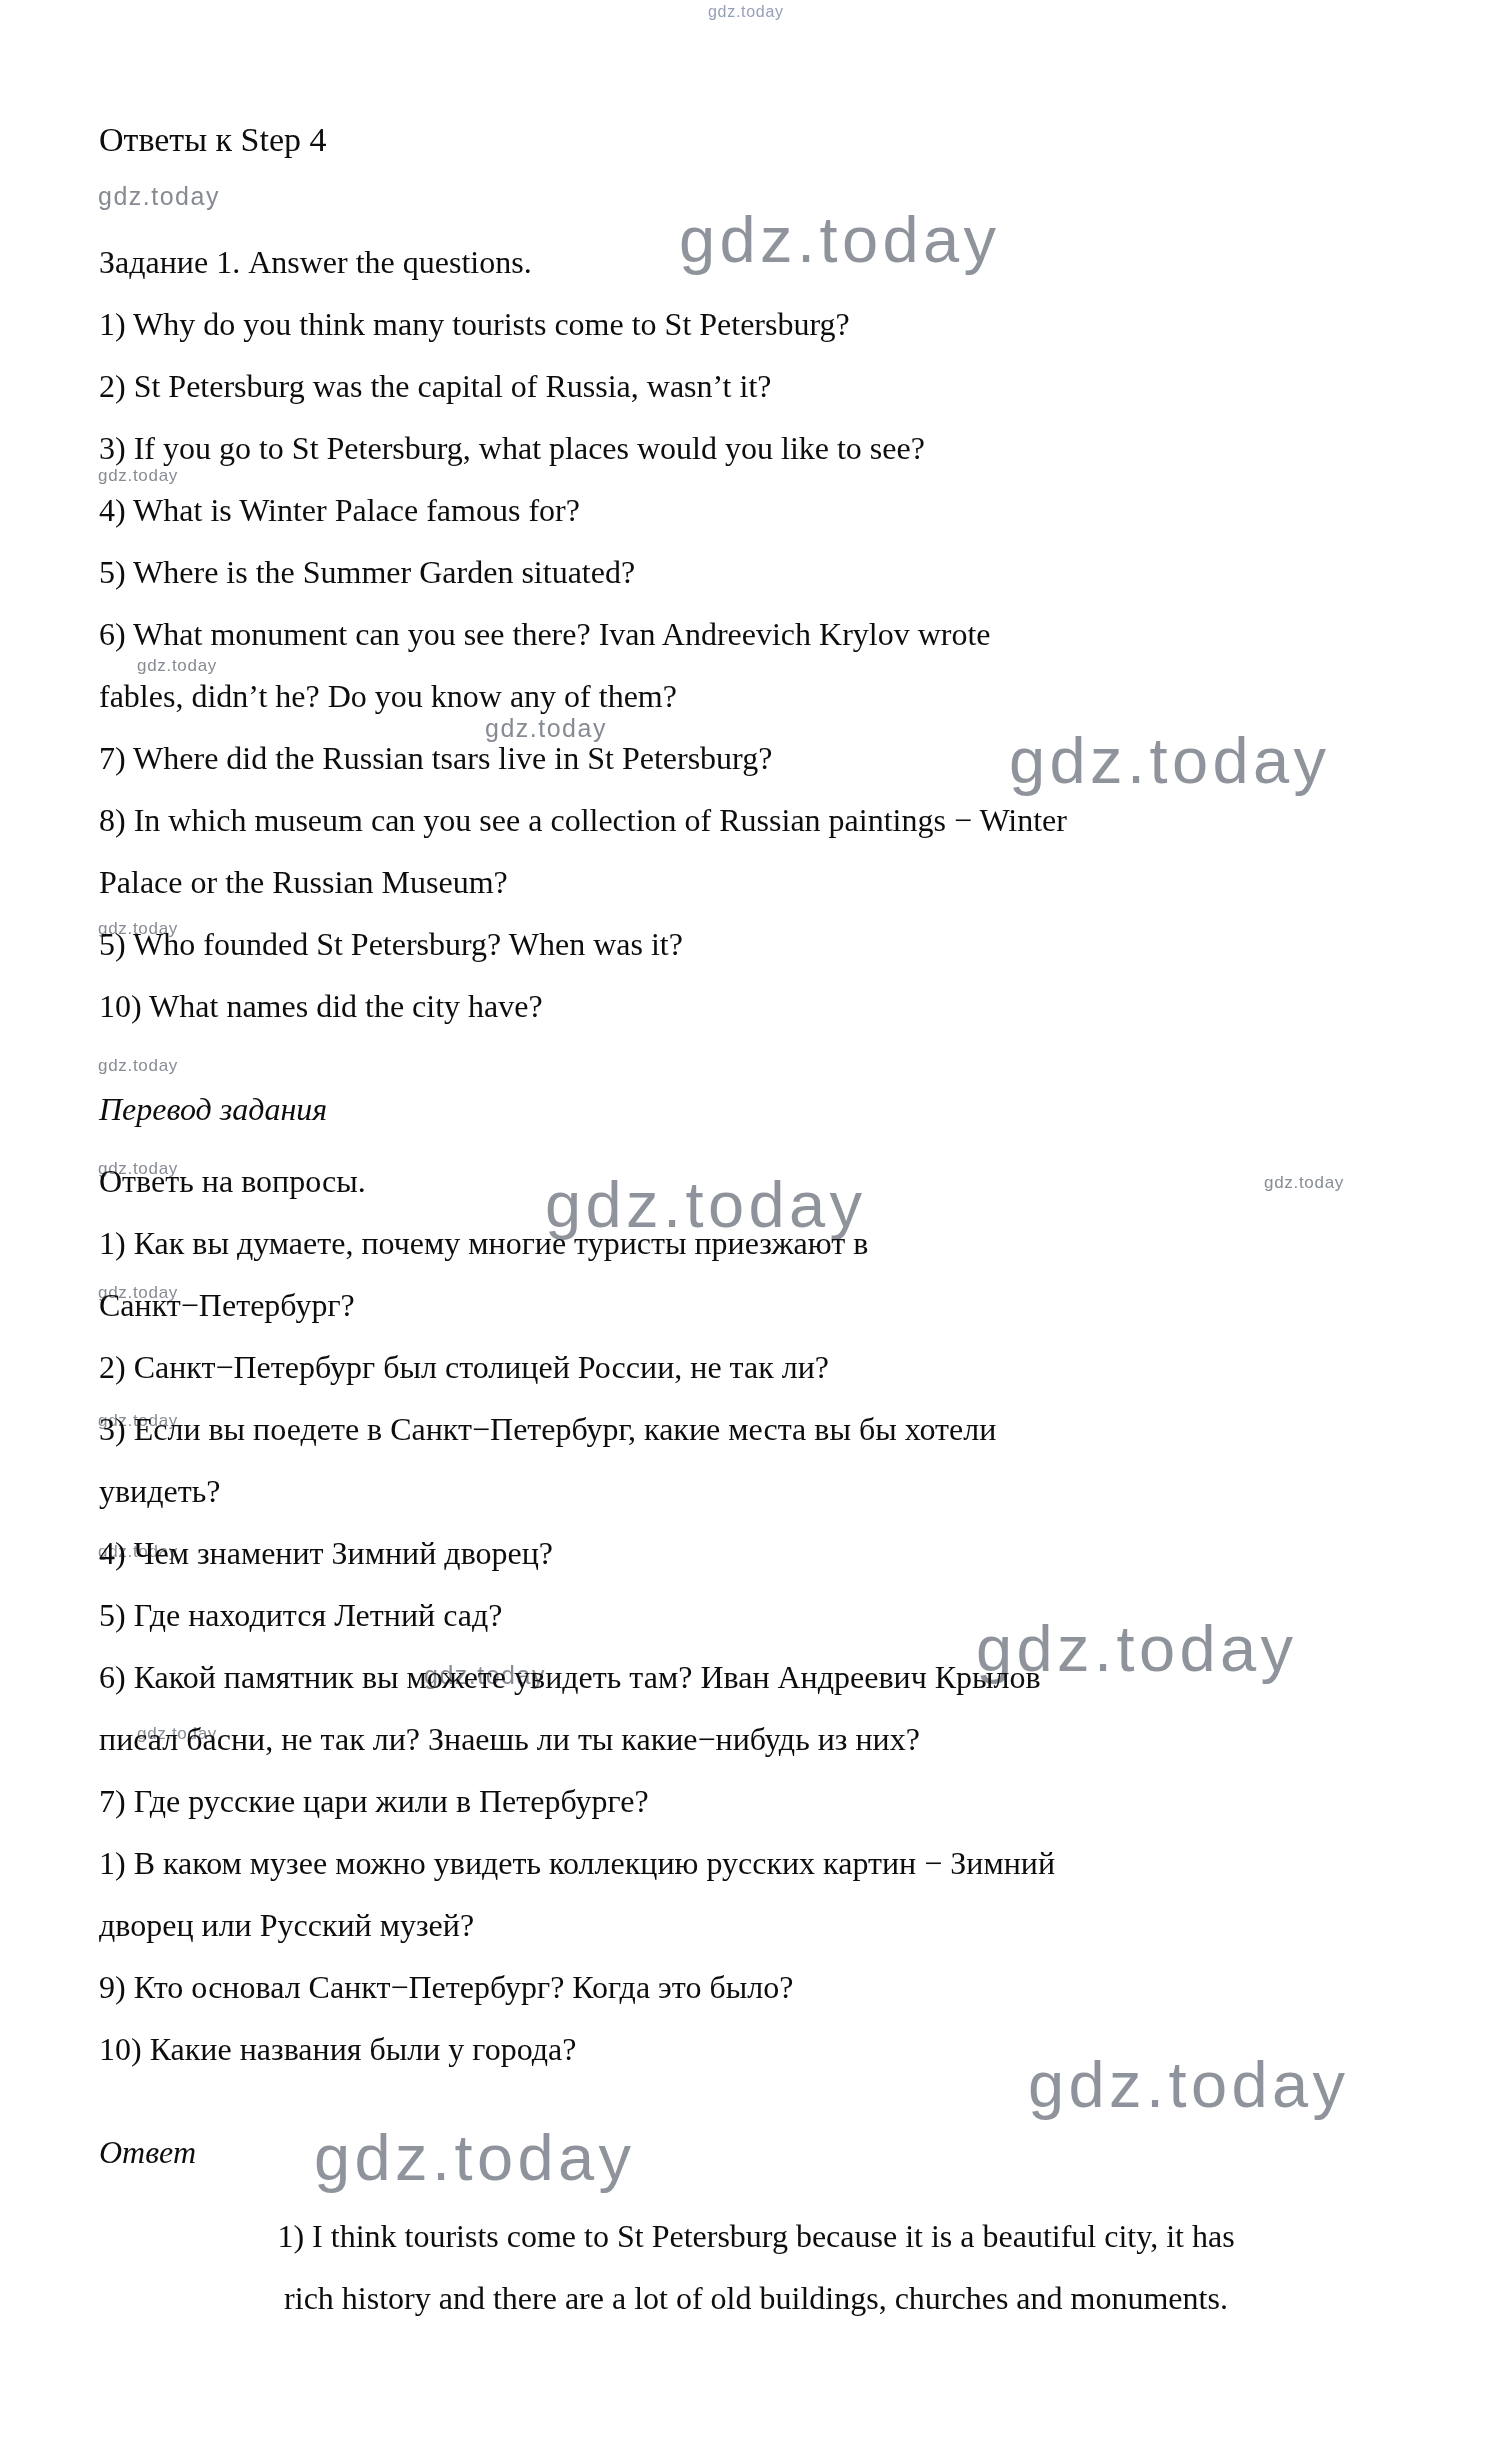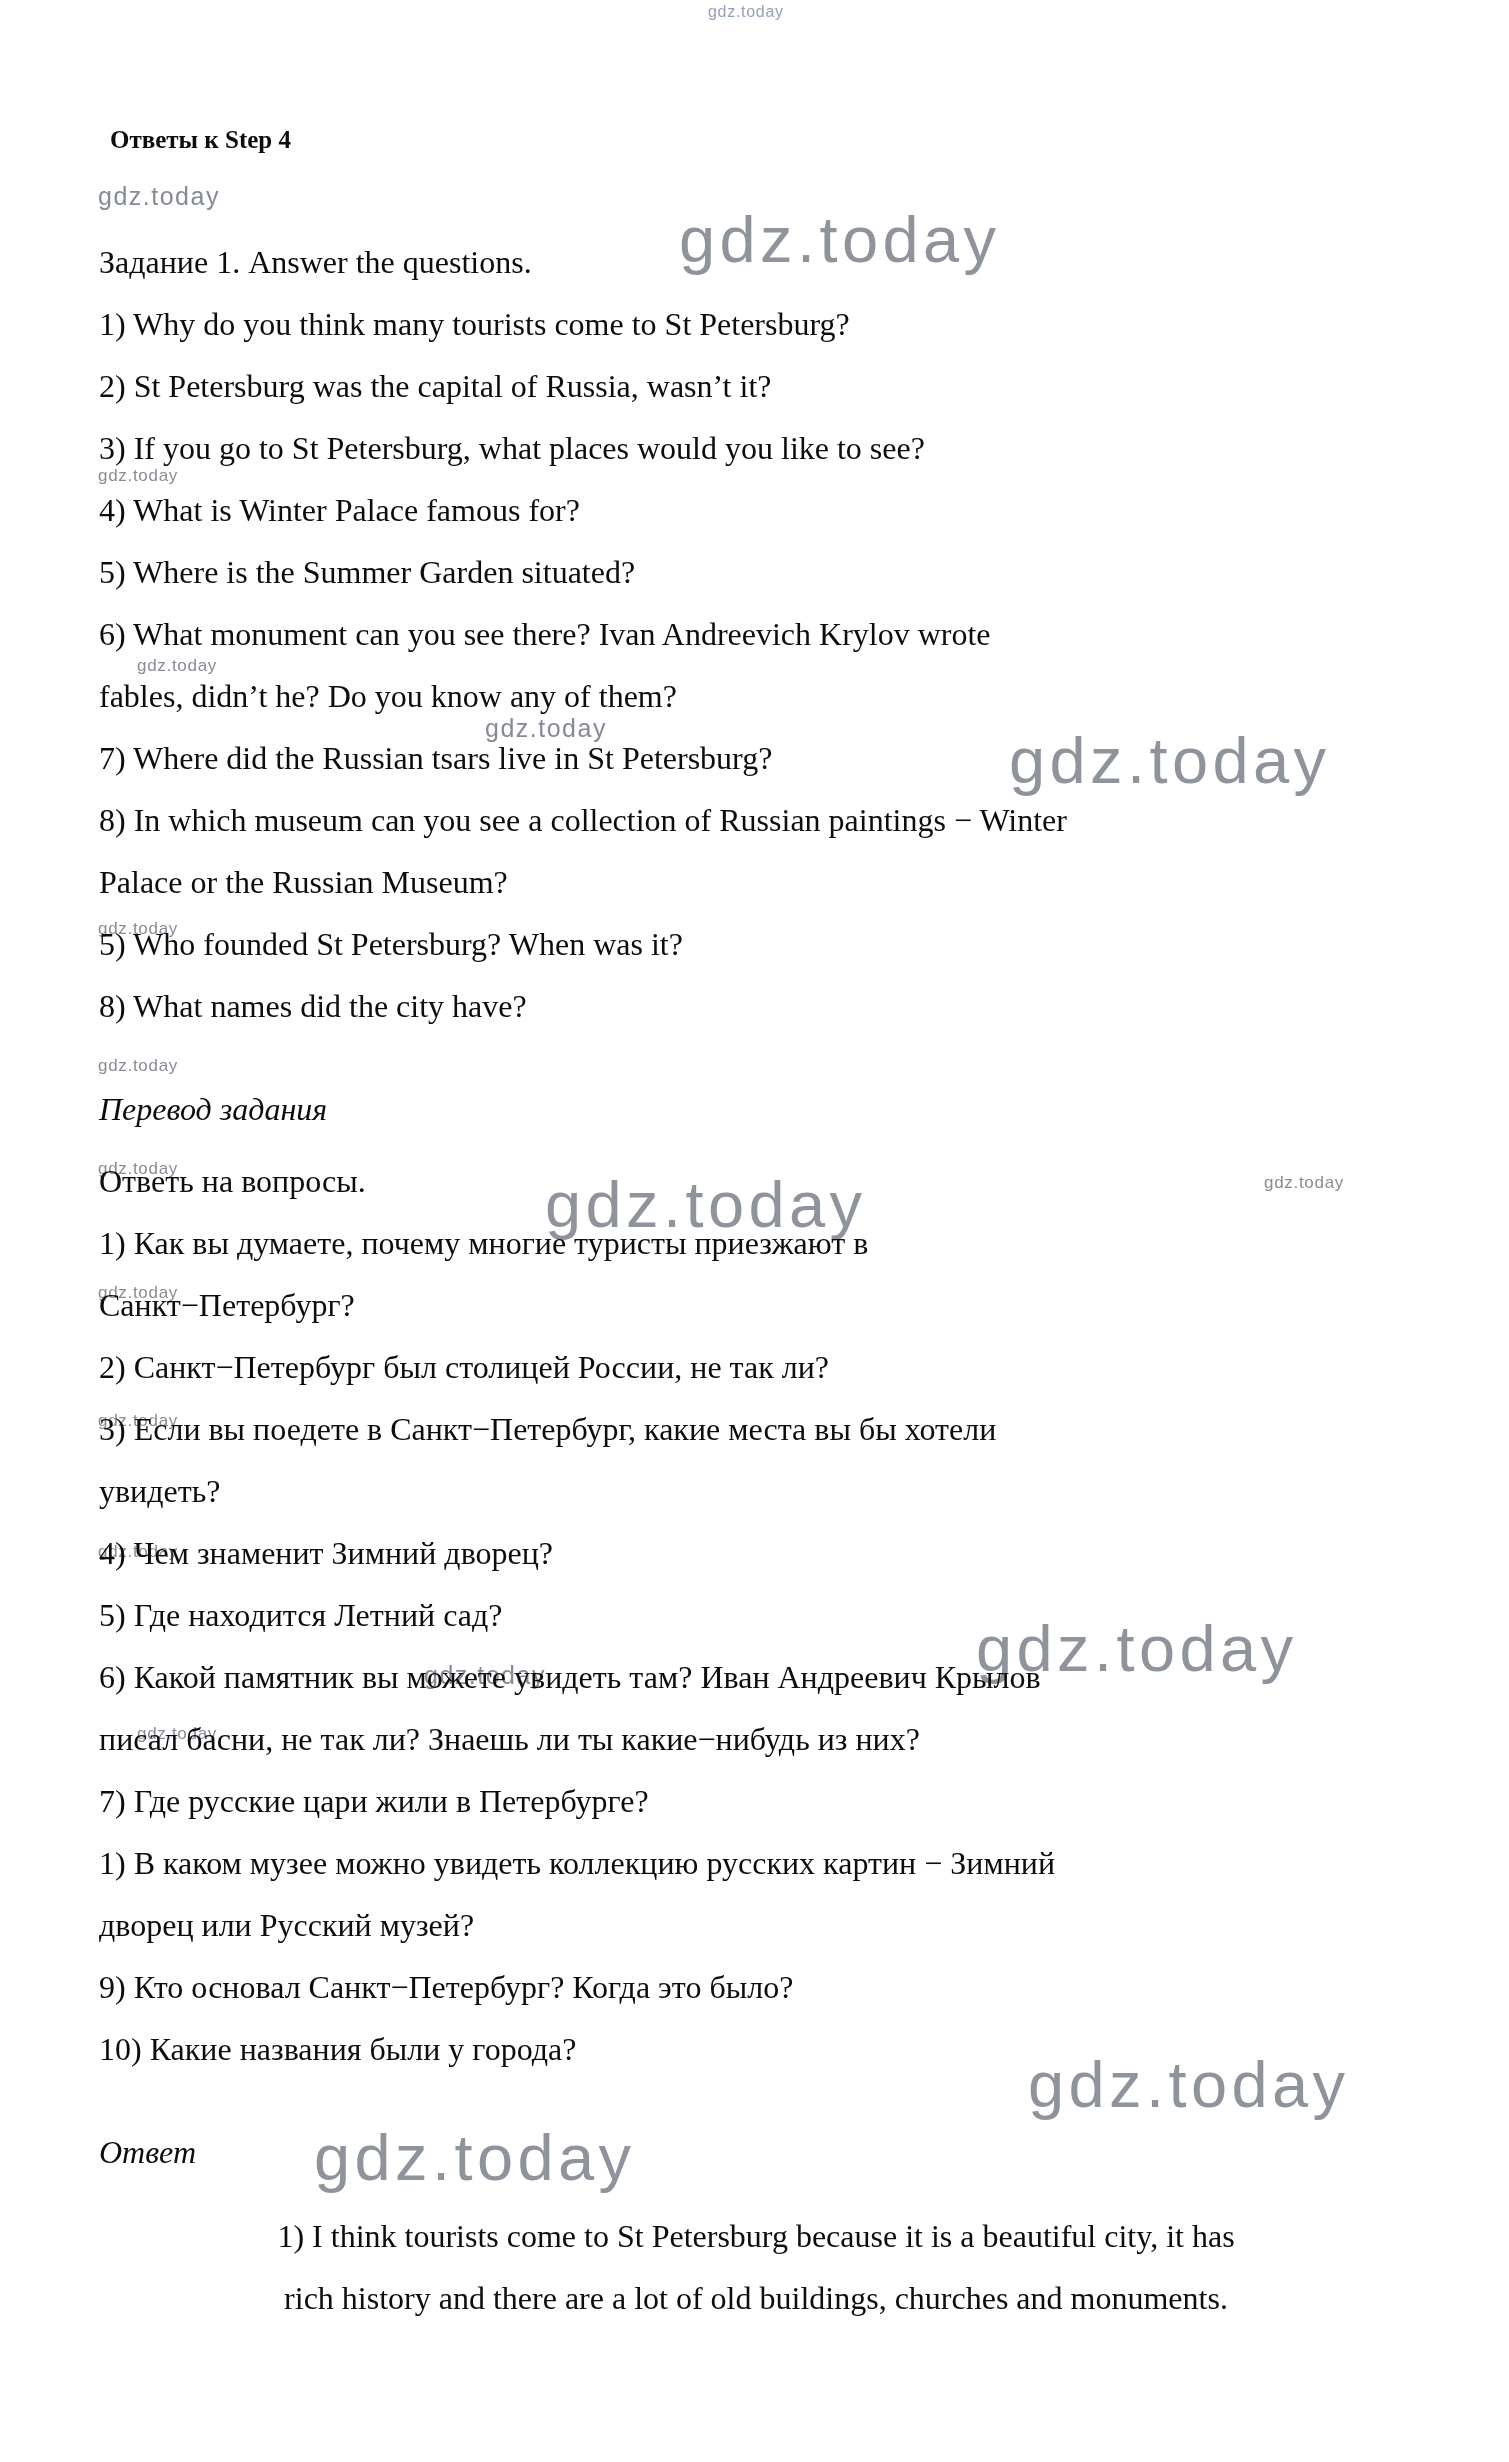--- a/index.html
+++ b/index.html
@@ -16,24 +16,24 @@
   .content {
     position: absolute;
     left: 99px;
     top: 117px;
     width: 1314px;
     font-size: 32px;
     line-height: 62px;
   }
   .content p { margin: 0; white-space: pre-line; }
   .title {
-    font-size: 25px;
-    font-weight: bold;
+    font-size: 34px;
+    font-weight: normal;
     line-height: 46px;
-    margin: 0 0 68px 11px;
+    margin: 0 0 68px 0;
   }
   .task-line { margin: 0; }
   .task-line .task-label { font-weight: normal; }
   .section-heading {
     font-style: italic;
     margin-top: 41px !important;
   }
   .after-heading { margin-top: 10.3px !important; }
   .answer-text { margin-top: 22px !important; text-align: center; }
   
@@ -89,21 +89,21 @@
       <p>2) St Petersburg was the capital of Russia, wasn’t it?</p>
       <p>3) If you go to St Petersburg, what places would you like to see?</p>
       <p>4) What is Winter Palace famous for?</p>
       <p>5) Where is the Summer Garden situated?</p>
       <p>6) What monument can you see there? Ivan Andreevich Krylov wrote
 fables, didn’t he? Do you know any of them?</p>
       <p>7) Where did the Russian tsars live in St Petersburg?</p>
       <p>8) In which museum can you see a collection of Russian paintings − Winter
 Palace or the Russian Museum?</p>
       <p>5) Who founded St Petersburg? When was it?</p>
-      <p>8) What names did the city have?</p>
+      <p>10) What names did the city have?</p>
     </div>
 
     <p class="section-heading">Перевод задания</p>
     <p class="after-heading">Ответь на вопросы.</p>
 
     <div>
       <p>1) Как вы думаете, почему многие туристы приезжают в
 Санкт−Петербург?</p>
       <p>2) Санкт−Петербург был столицей России, не так ли?</p>
       <p>3) Если вы поедете в Санкт−Петербург, какие места вы бы хотели

